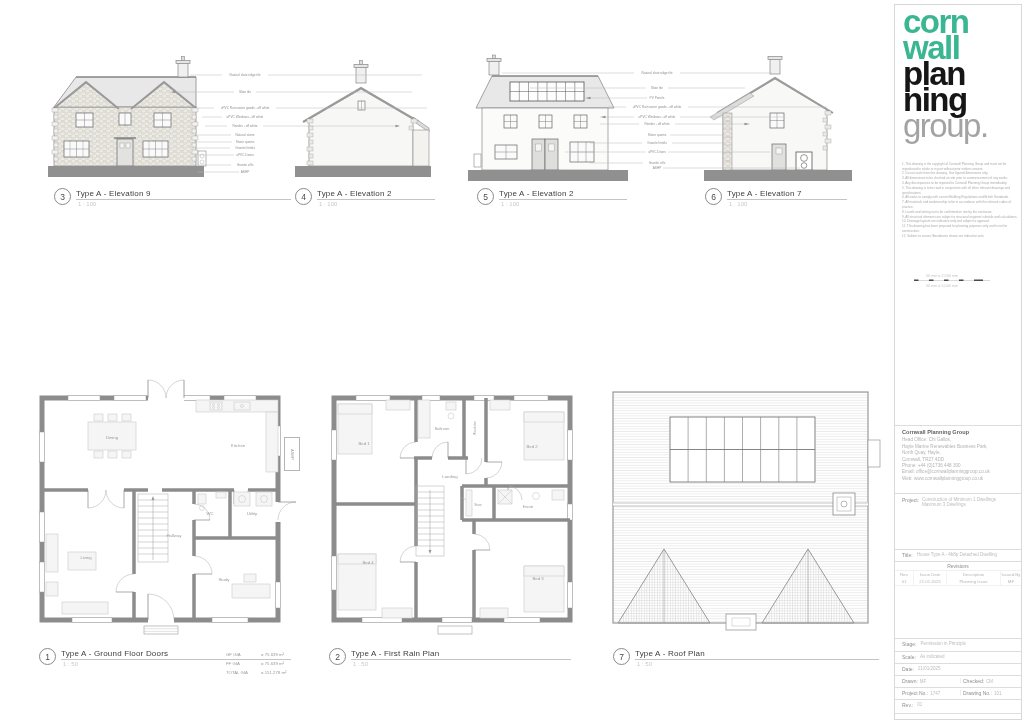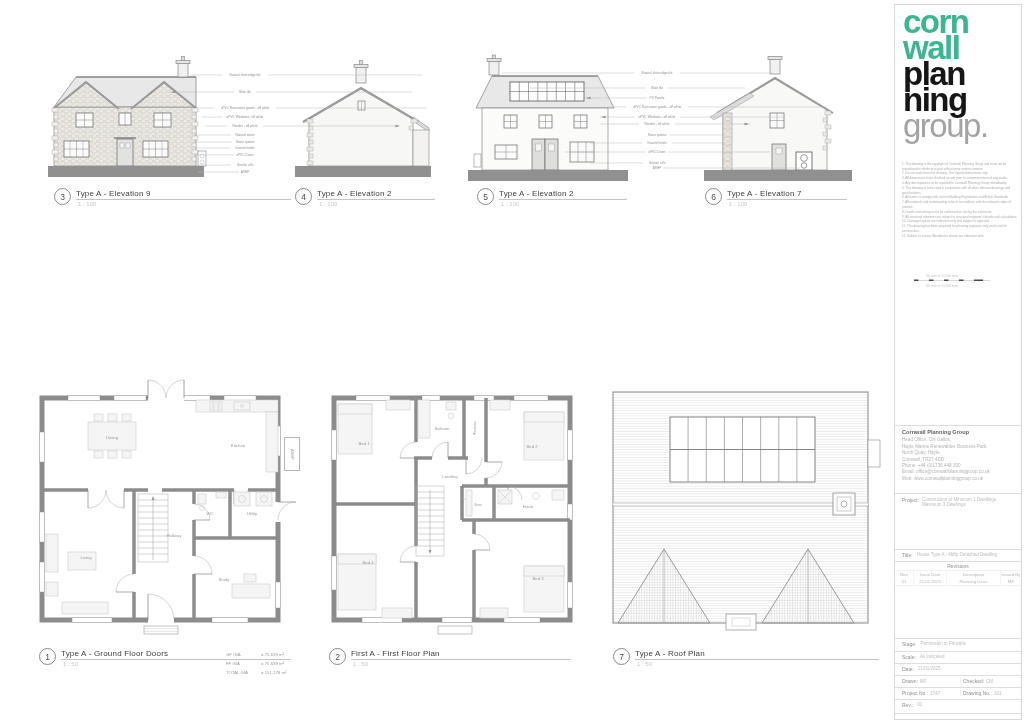--- a/index.html
+++ b/index.html
@@ -694,21 +694,21 @@
       <span class="co-title">Type A - Ground Floor Doors</span>
       <div class="co-line"></div>
       <span class="co-scale">1 : 50</span>
     </div>
   </div>
 </div>
 <div class="callout" style="left:329px;top:648px;width:242px">
   <div class="co-row">
     <span class="co-circle">2</span>
     <div class="co-body">
-      <span class="co-title">First A - First Floor Plan</span>
+      <span class="co-title">Type A - First Rain Plan</span>
       <div class="co-line"></div>
       <span class="co-scale">1 : 50</span>
     </div>
   </div>
 </div>
 <div class="callout" style="left:613px;top:648px;width:266px">
   <div class="co-row">
     <span class="co-circle">7</span>
     <div class="co-body">
       <span class="co-title">Type A - Roof Plan</span>

